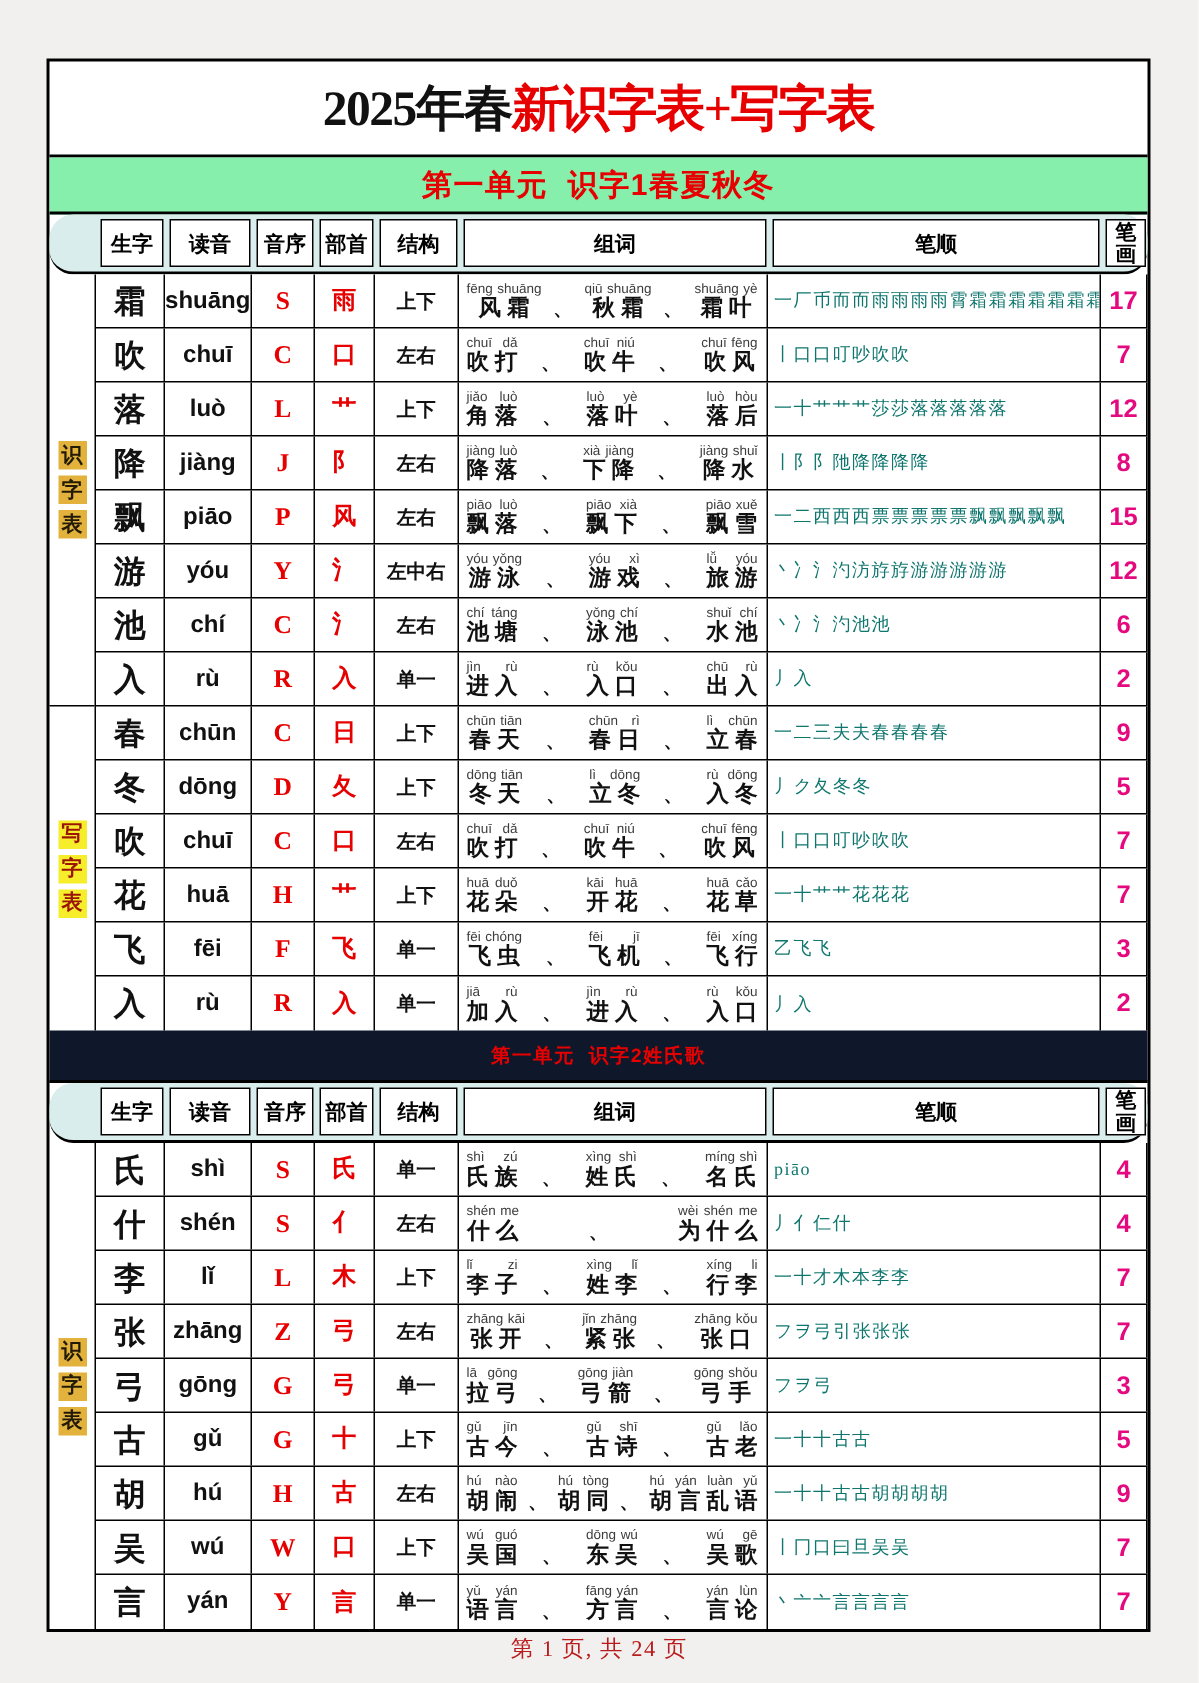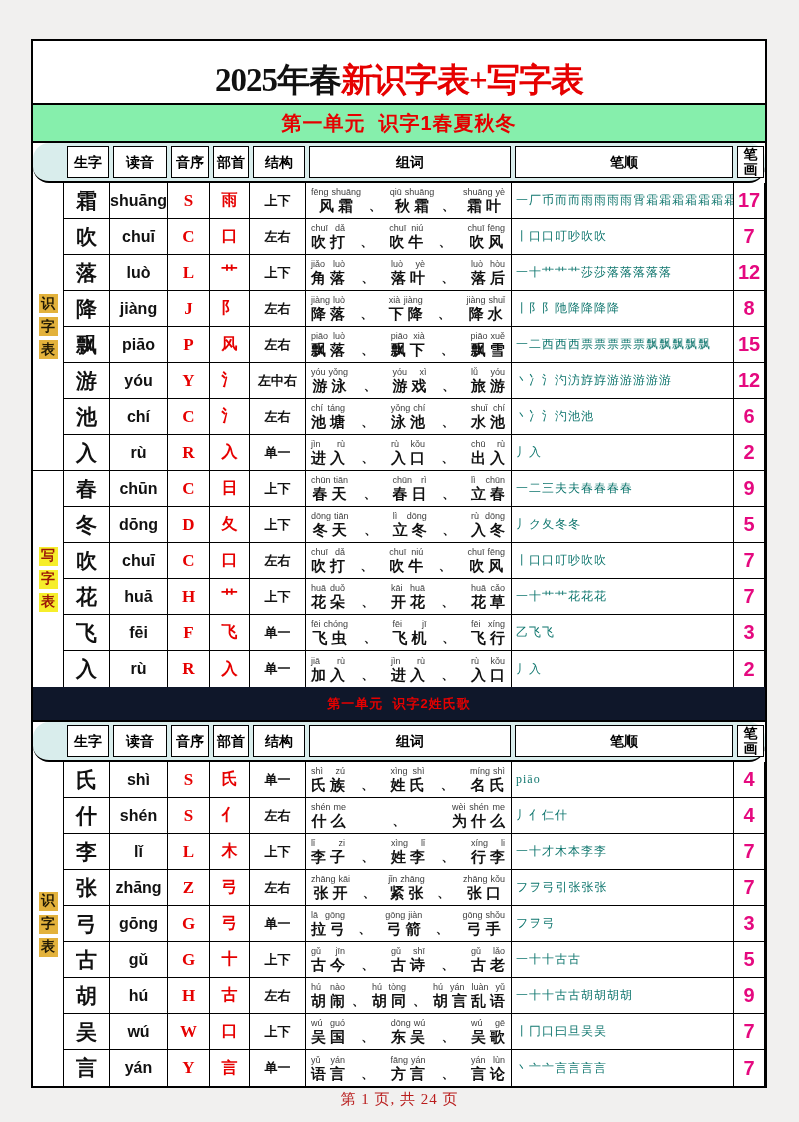--- a/index.html
+++ b/index.html
@@ -7,21 +7,21 @@
     width:799px;height:1122px;position:relative;overflow:hidden;
     background:#f1f0ef;
     font-family:"Liberation Sans", sans-serif;
   }
   .page{
     position:absolute;left:31px;top:39px;width:736px;box-sizing:border-box;
     border:2.4px solid #000;background:#fff;
   }
   
   .title-row{
-    height:62px;display:flex;align-items:flex-end;justify-content:center;
+    height:62px;display:flex;align-items:center;justify-content:center;
     border-bottom:2.4px solid #000;
     font-family:"Liberation Serif", serif;font-weight:bold;
     font-size:33px;letter-spacing:-1px;white-space:nowrap;
   }
   .seg-black{color:#111}
   .seg-red{color:#e60000}
   
   .band{
     height:36px;display:flex;align-items:center;justify-content:center;
     color:#e60000;font-weight:bold;font-size:20px;letter-spacing:1px;
@@ -63,21 +63,21 @@
   .td.structure{font-size:13px;font-weight:bold;color:#111;letter-spacing:0}
   .td.words{justify-content:space-between;align-items:flex-end;padding:2px 6px 3px 5px}
   .word{display:flex;flex-direction:column;align-items:center;min-width:0}
   .word .py{display:flex;justify-content:space-between;align-self:stretch;gap:3px;
     font-size:9px;color:#3c3c3c;line-height:1.1;white-space:nowrap}
   .word .zh{font-size:15px;font-weight:bold;line-height:1.15;letter-spacing:4px;margin-right:-4px;
     white-space:nowrap;font-family:"Liberation Serif",serif;color:#111}
   .sep{font-size:13px;font-weight:bold;line-height:1.4;color:#111}
   .td.order{justify-content:flex-start;padding-left:4px;color:#0f766e;
     font-size:12px;letter-spacing:1px;font-family:Liberation Serif, serif;white-space:nowrap}
-  .td.count{color:#e5097f;font-size:20px;font-weight:bold}
+  .td.count{color:#e5097f;font-size:17px;font-weight:bold}
   
   .footer{position:absolute;left:0;right:0;top:1090px;text-align:center;
     font-family:"Liberation Serif",serif;font-size:15px;color:#b91c1c;letter-spacing:1px}
 </style>
 </head>
 <body>
 
 <div class="page">
   <div class="title-row" id="title">
       <span class="seg-black">2025年春</span>

